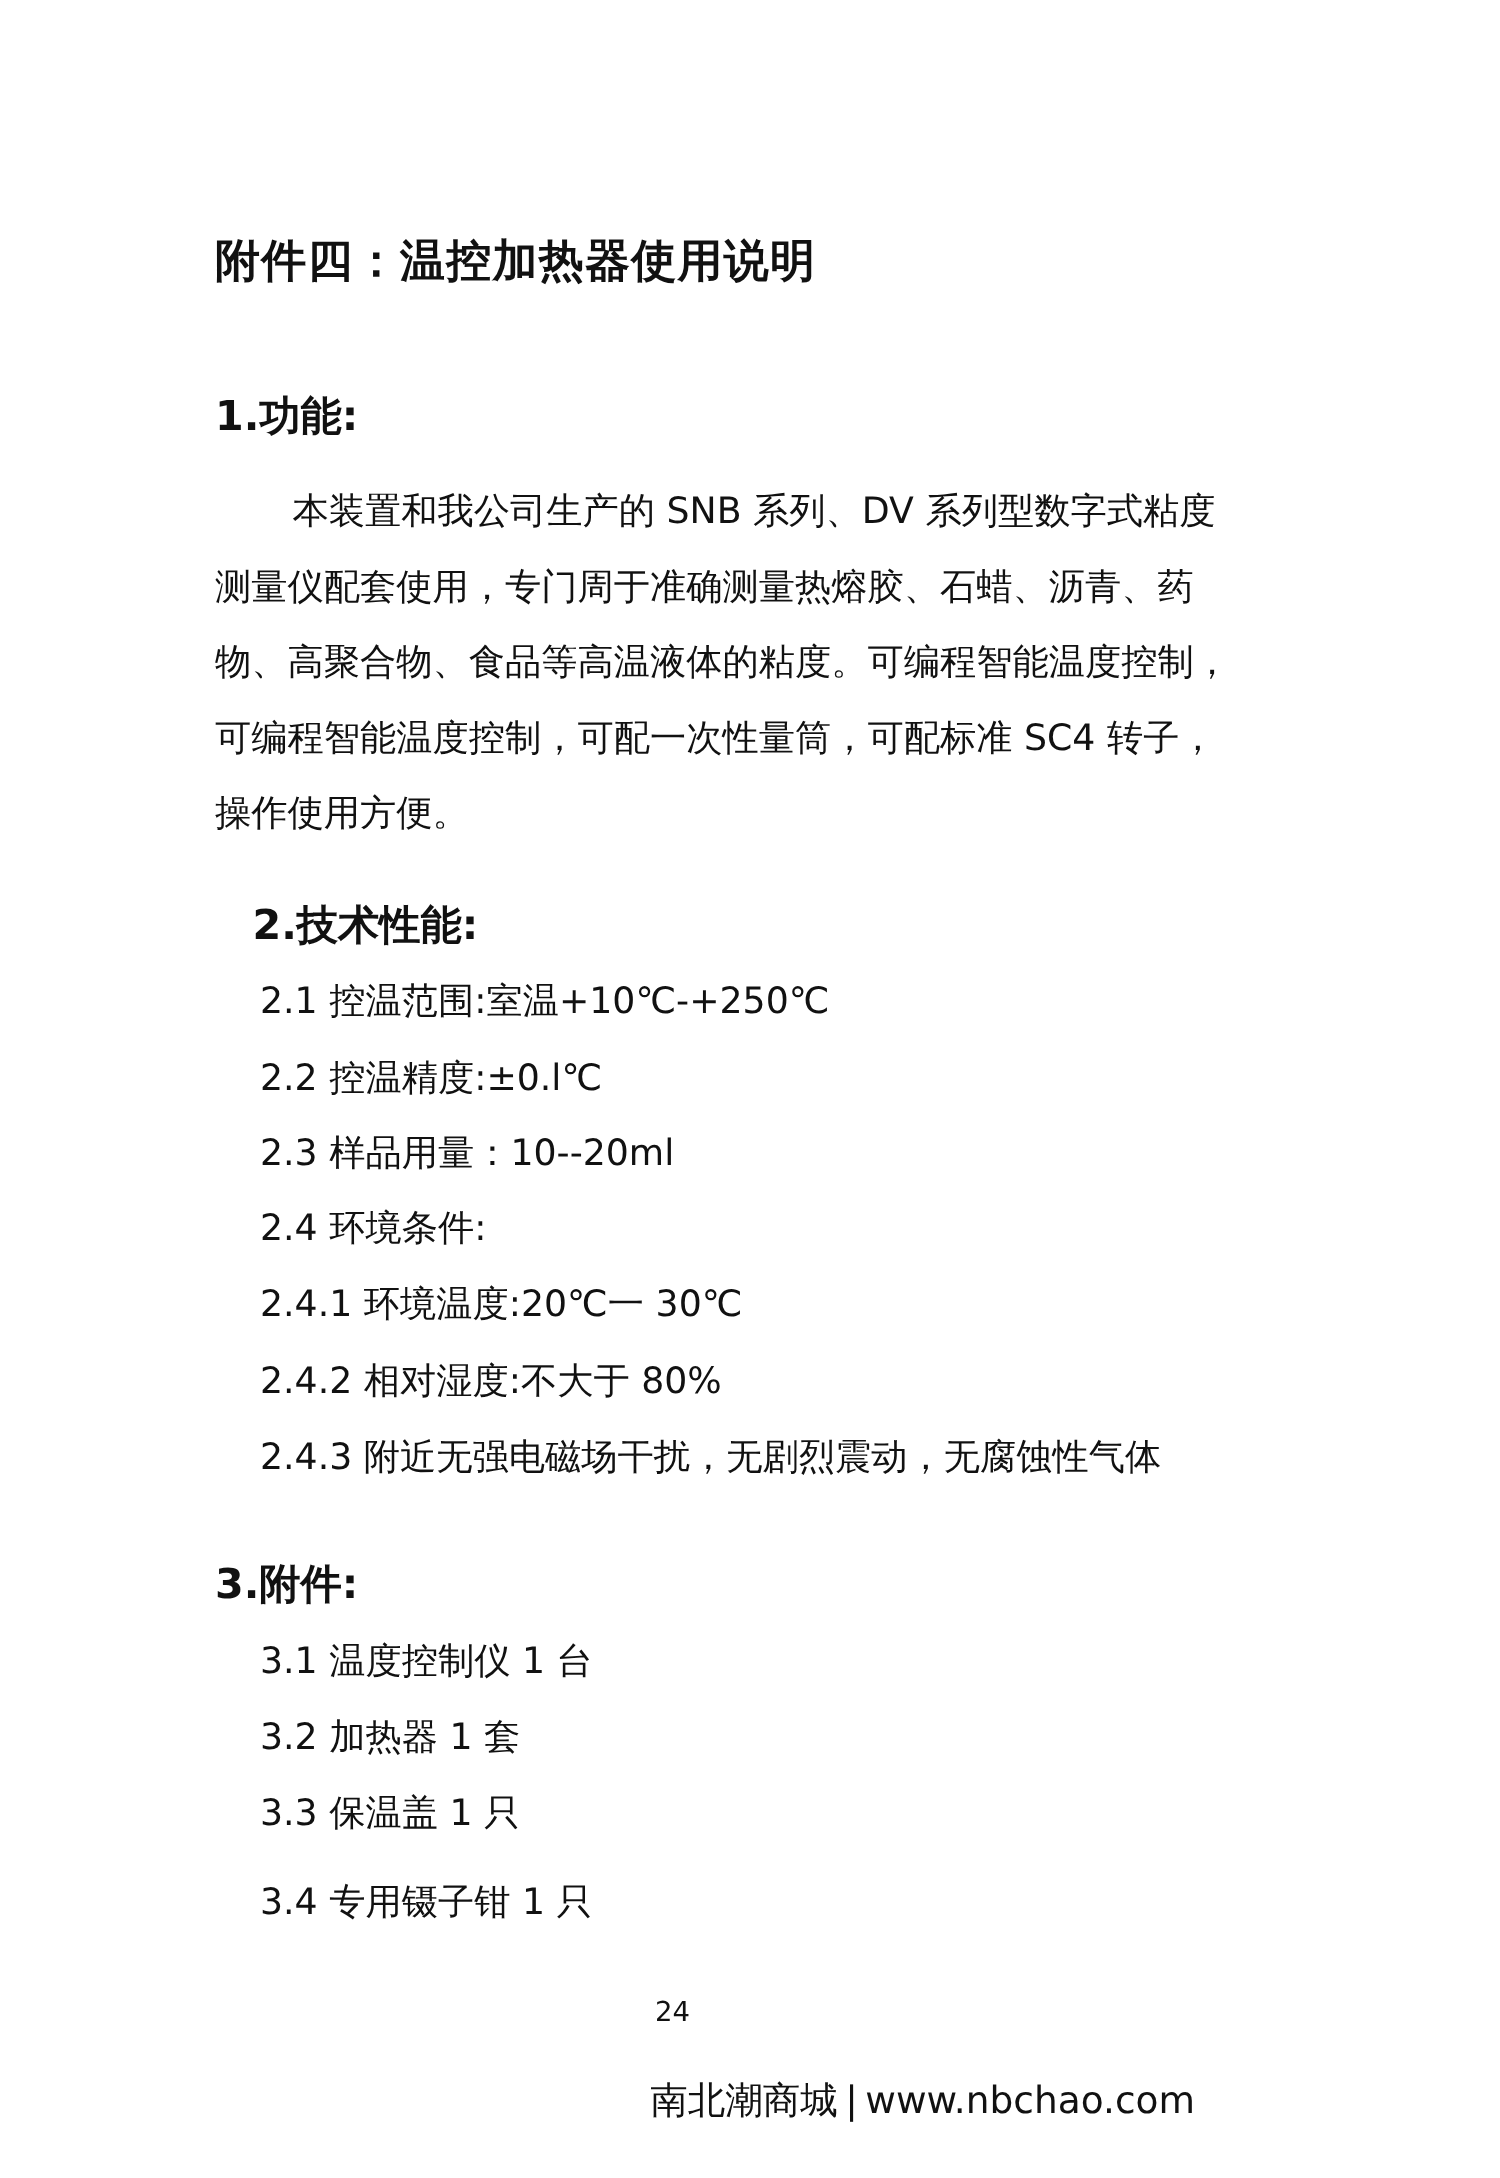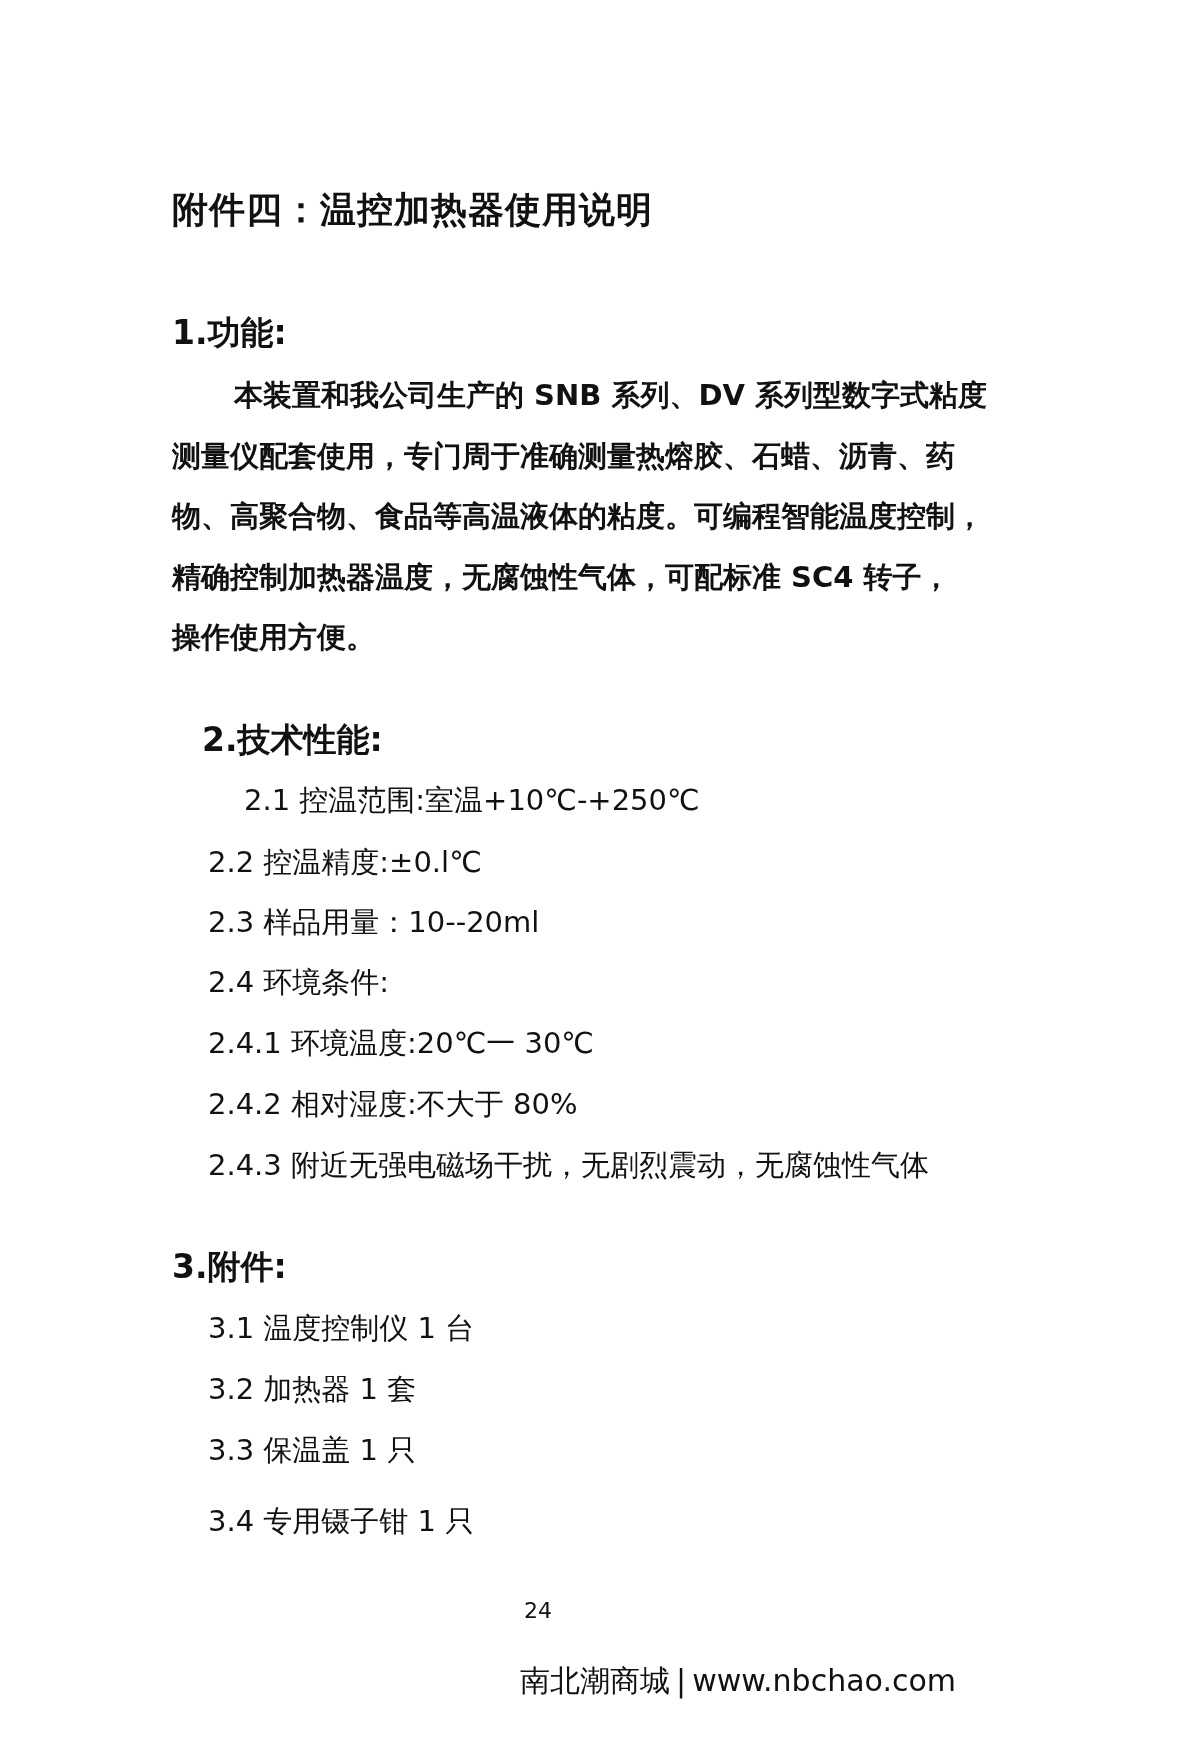--- a/index.html
+++ b/index.html
@@ -39,30 +39,30 @@
     .footer .sep { padding: 0 6px; }
   </style>
 </head>
 <body>
 
 <div class="page">
 
   <h1 class="doc-title">附件四：温控加热器使用说明</h1>
 
   <h2 class="sec-head" style="top:308px;">1.功能:</h2>
-  <div class="para" style="top:365px;font-weight:bold;">
+  <div class="para" style="top:378px;">
     <span class="line first">本装置和我公司生产的 SNB 系列、DV 系列型数字式粘度</span>
     <span class="line">测量仪配套使用，专门周于准确测量热熔胶、石蜡、沥青、药</span>
     <span class="line">物、高聚合物、食品等高温液体的粘度。可编程智能温度控制，</span>
-    <span class="line">精确控制加热器温度，无腐蚀性气体，可配标准 SC4 转子，</span>
+    <span class="line">可编程智能温度控制，可配一次性量筒，可配标准 SC4 转子，</span>
     <span class="line">操作使用方便。</span>
   </div>
 
   <h2 class="sec-head" style="top:715px;margin-left:30px;">2.技术性能:</h2>
-  <p class="item" style="top:778px;margin-left:36px;">2.1 控温范围:室温+10℃-+250℃</p>
+  <p class="item" style="top:778px;">2.1 控温范围:室温+10℃-+250℃</p>
   <p class="item" style="top:840px;">2.2 控温精度:±0.l℃</p>
   <p class="item" style="top:900px;">2.3 样品用量：10--20ml</p>
   <p class="item" style="top:960px;">2.4 环境条件:</p>
   <p class="item" style="top:1021px;">2.4.1 环境温度:20℃一 30℃</p>
   <p class="item" style="top:1082px;">2.4.2 相对湿度:不大于 80%</p>
   <p class="item" style="top:1143px;">2.4.3 附近无强电磁场干扰，无剧烈震动，无腐蚀性气体</p>
 
   <h2 class="sec-head" style="top:1242px;">3.附件:</h2>
   <p class="item" style="top:1306px;">3.1 温度控制仪 1 台</p>
   <p class="item" style="top:1367px;">3.2 加热器 1 套</p>

